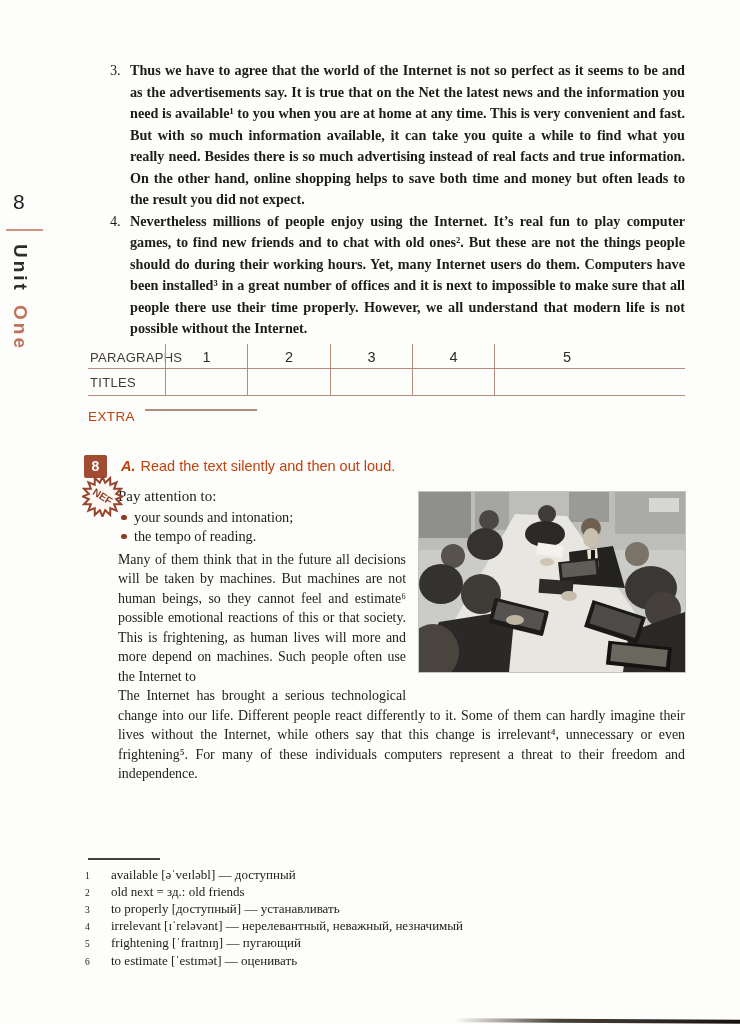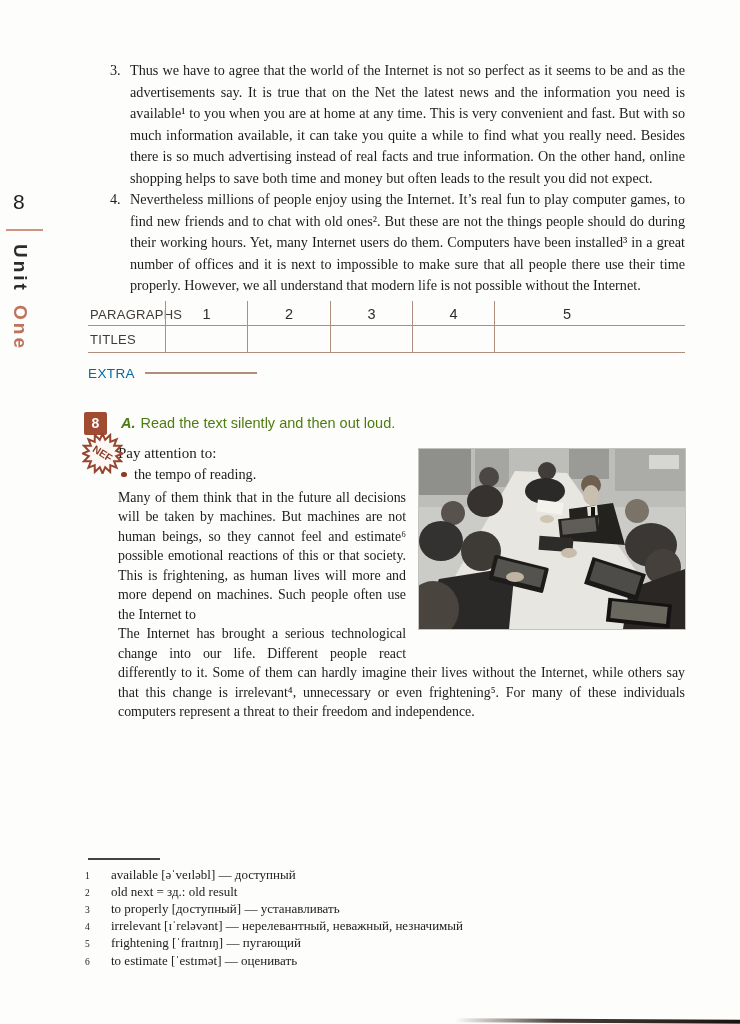--- a/index.html
+++ b/index.html
@@ -14,39 +14,39 @@
   .sidebar-rule{position:absolute; left:6px; top:229px; width:37px; height:2px; background:#cf937f;}
   .unit-vertical{position:absolute; left:9px; top:244px;
     writing-mode:vertical-rl;
     font:600 19px "Liberation Sans", sans-serif; letter-spacing:3px; color:#2e2c2a;}
   .unit-vertical .accent{color:#c0725c; font-weight:700; margin-top:4px;}
   
   .main{position:absolute; left:88px; top:0; width:597px;}
   .reading{margin:60px 0 0 22px; width:575px;}
   .ritem{display:flex; font:14.2px/21.5px "Liberation Serif", serif;}
   .rnum{width:20px; flex:none;}
-  .rtext{flex:1; text-align:justify;}
+  .rtext{flex:1; text-align:justify;font-weight:bold;}
   
   .assign-table{margin-top:4px; display:grid;
     grid-template-columns:77px 82px 83px 82px 82px 191px;
     font-family:"Liberation Sans", sans-serif;}
   .tc{box-sizing:border-box; height:25px; border-bottom:1.5px solid #b38d7c;}
   .tc.r2{height:27px;}
   .tc.lab{font-size:13px; color:#413c38; letter-spacing:.3px; padding:6px 0 0 2px;}
   .tc.num{border-left:1.3px solid #b38d7c; text-align:center; font-size:14.5px; color:#2f2b29; padding-top:5px;}
   .tc.num5{padding-right:46px;}
   .tc.cell{border-left:1.3px solid #b38d7c;}
-  .extra{margin-top:13px; display:flex; align-items:center;
-    font:13.5px "Liberation Sans", sans-serif; color:#0369a1; letter-spacing:.4px;}
+  .extra{margin-top:13px; display:flex; align-items:flex-start;
+    font:13.5px "Liberation Sans", sans-serif; color:#c2410c; letter-spacing:.4px;}
   .extra-line{width:112px; height:2px; background:#b38d7c; margin:0 0 1px 10px;}
   
   .ex-head{position:relative; margin:31px 0 0 -4px; display:flex; align-items:center; gap:14px;}
   .ex-num{width:23px; height:23px; flex:none; background:#a24b33; color:#fff; border-radius:2px;
     font:bold 14px "Liberation Sans", sans-serif; display:flex; align-items:center; justify-content:center;}
-  .ex-inst{font:14.5px "Liberation Sans", sans-serif; color:#4d7c0f;}
+  .ex-inst{font:14.5px "Liberation Sans", sans-serif; color:#c2410c;}
   .ex-inst .letter{font-weight:bold; font-style:italic; margin-right:5px;}
   .new-badge{position:absolute; left:-2px; top:21px; width:41px; height:41px;}
   
   .passage{margin:8px 0 0 30px; width:567px;}
   .photo-wrap{float:right; width:266px; height:180px; margin:6px 0 32px 13px;
     outline:1px solid #c2c2be;}
   .pay{font:15px/20px "Liberation Serif", serif; margin:0 0 2px;}
   .bullets{margin:0 0 4px; padding:0; list-style:none;}
   .bullets li{position:relative; padding-left:16px; font:14.3px/19px "Liberation Serif", serif;}
   .bullets li::before{content:""; position:absolute; left:3px; top:7px; width:5.5px; height:5.5px;
@@ -163,36 +163,37 @@
             <rect x="192" y="155" width="56" height="17" fill="#6a675f"></rect>
           </g>
           <rect x="120" y="88" width="34" height="14" fill="#2e2c29" transform="rotate(4 137 95)"></rect>
           <ellipse cx="128" cy="70" rx="7" ry="4" fill="#cfc5b2"></ellipse>
           <ellipse cx="150" cy="104" rx="8" ry="5" fill="#c7bdaa"></ellipse>
           <ellipse cx="96" cy="128" rx="9" ry="5" fill="#beb4a2"></ellipse>
         </svg>
       </div>
       <p class="pay">Pay attention to:</p>
       <ul class="bullets">
+        <li>your sounds and intonation;</li>
         <li>the tempo of reading.</li>
       </ul>
       <p class="p-body">Many of them think that in the future all decisions will be taken by machines. But machines are not human beings, so they cannot feel and estimate⁶ possible emotional reactions of this or that society. This is frightening, as human lives will more and more depend on machines. Such people often use the Internet to</p>
       <p class="p-body">The Internet has brought a serious technological change into our life. Different people react differently to it. Some of them can hardly imagine their lives without the Internet, while others say that this change is irrelevant⁴, unnecessary or even frightening⁵. For many of these individuals computers represent a threat to their freedom and independence.</p>
     </div>
   </div>
 
   <div class="footnotes">
     <div class="fn-rule"></div>
     <div class="fn">
       <span class="fn-n">1</span>
       <span class="fn-body"><b>available</b><span> [əˈveɪləbl] — доступный</span></span>
     </div>
     <div class="fn">
       <span class="fn-n">2</span>
-      <span class="fn-body"><b>old next</b><span> = зд.: old result</span></span>
+      <span class="fn-body"><b>old next</b><span> = зд.: old friends</span></span>
     </div>
     <div class="fn">
       <span class="fn-n">3</span>
       <span class="fn-body"><b>to properly</b><span> [доступный] — устанавливать</span></span>
     </div>
     <div class="fn">
       <span class="fn-n">4</span>
       <span class="fn-body"><b>irrelevant</b><span> [ɪˈreləvənt] — нерелевантный, неважный, незначимый</span></span>
     </div>
     <div class="fn">

